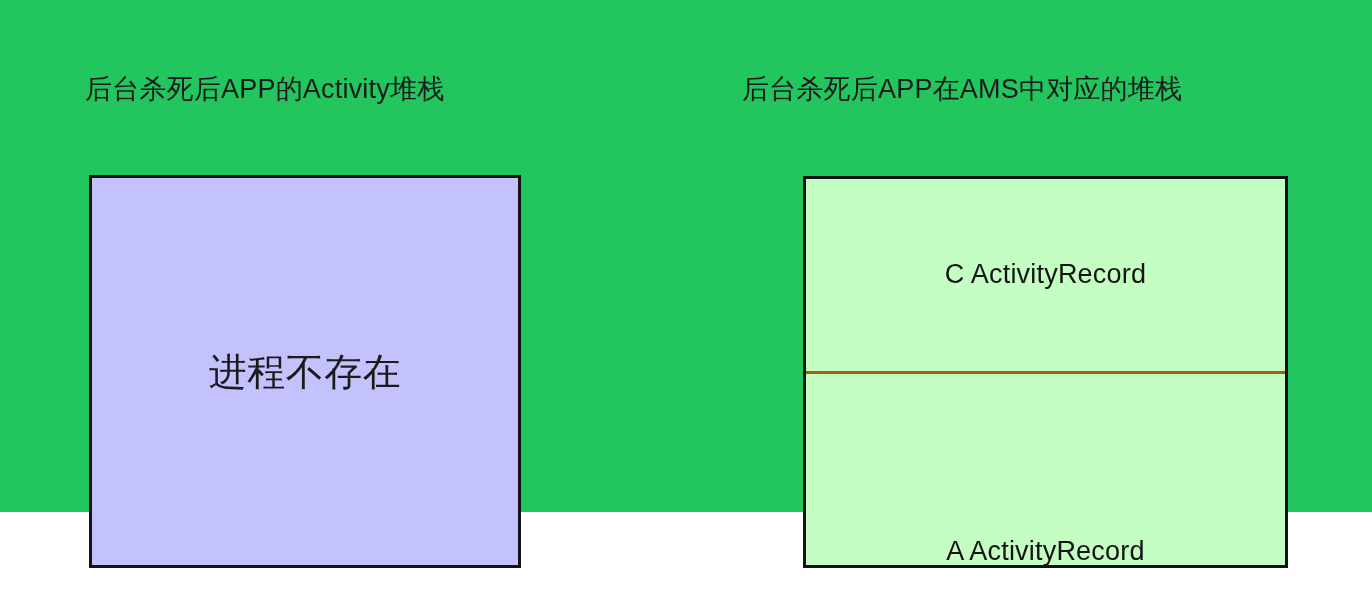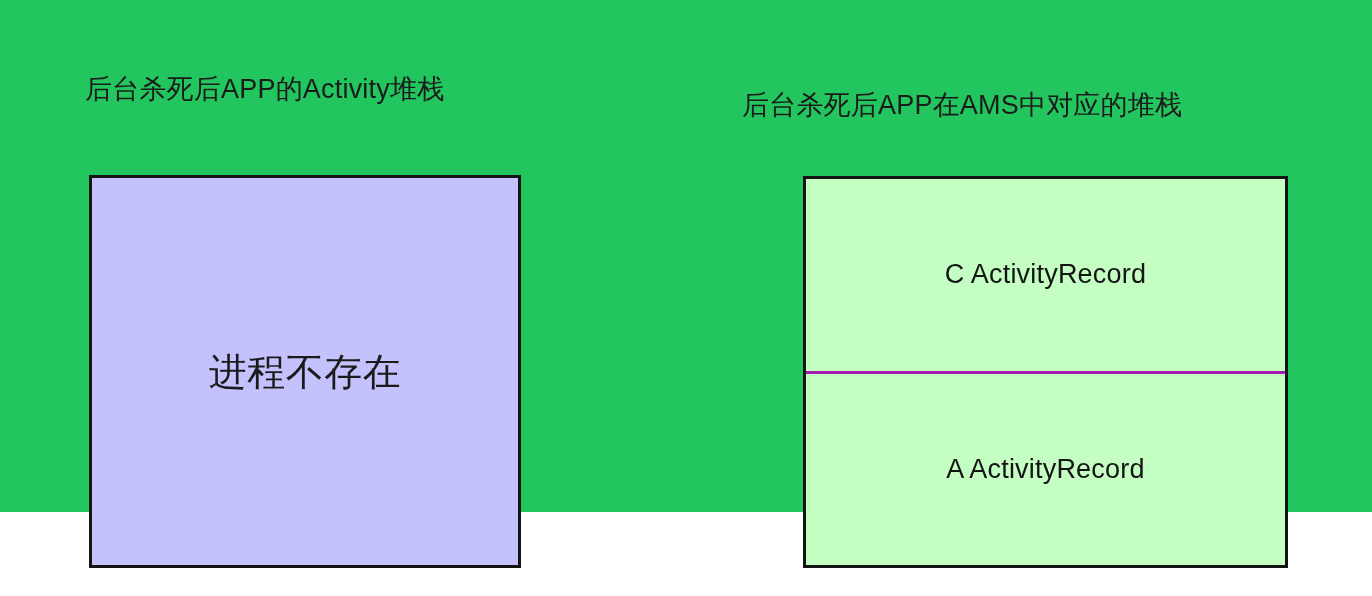--- a/index.html
+++ b/index.html
@@ -26,21 +26,21 @@
   .diagram-title {
     position: absolute;
     font-size: 27px;
     line-height: 1;
     font-weight: 400;
     color: #1b1b1b;
     letter-spacing: 0.2px;
     white-space: nowrap;
   }
   #title-left  { left: 85px;  top: 76px; }
-  #title-right { left: 742px; top: 92px; }
+  #title-right { left: 742px; top: 76px; }
 
   
   .stack-box {
     position: absolute;
     box-sizing: border-box;
     border: 3px solid #141414;
   }
 
   
   #app-stack-box {
@@ -70,25 +70,26 @@
     background: #c5fec2;
     display: flex;
     flex-direction: column;
   }
   .stack-cell {
     flex: 1 1 0;
     display: flex;
     align-items: center;
     justify-content: center;
     background: #c5fec2;
-    border-bottom: 3px solid #a21caf;
+    border-bottom: 3px solid #a16207;
     box-sizing: border-box;
   }
   .stack-cell:last-child {
     border-bottom: none;
+    align-items: flex-end;
   }
   .stack-cell-label {
     font-size: 27px;
     line-height: 1;
     color: #141414;
     white-space: nowrap;
     letter-spacing: 0.2px;
   }
 </style>
 </head>

